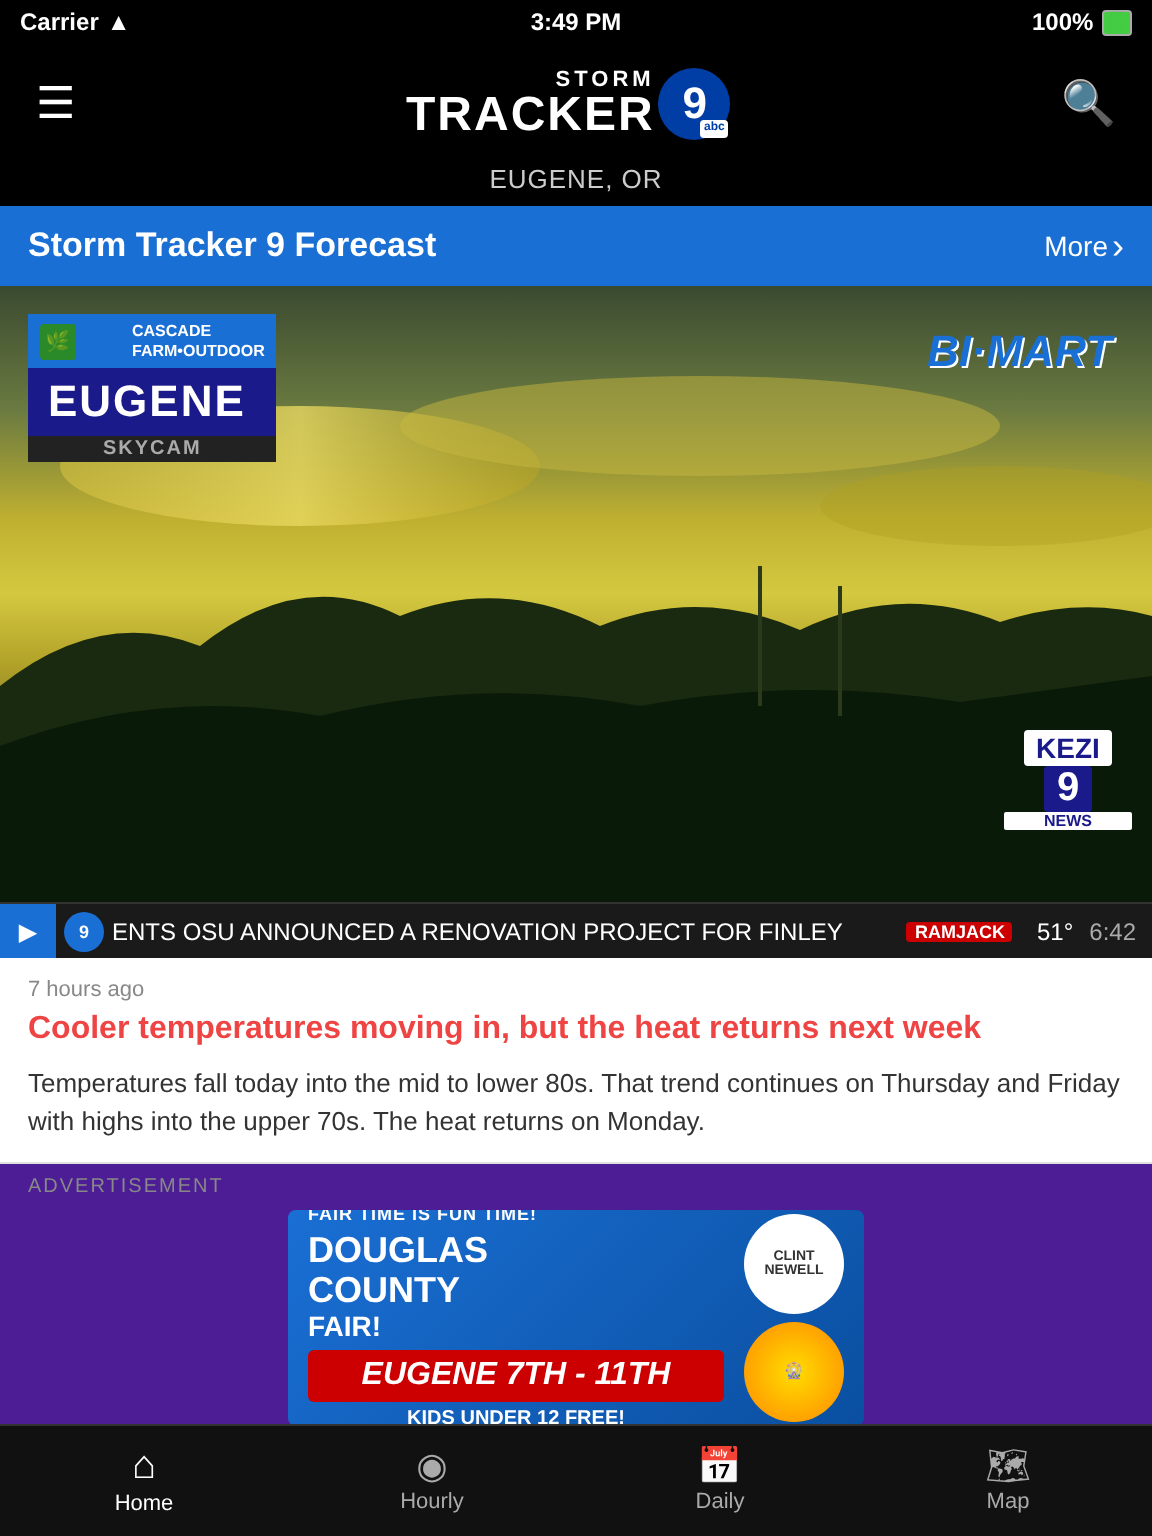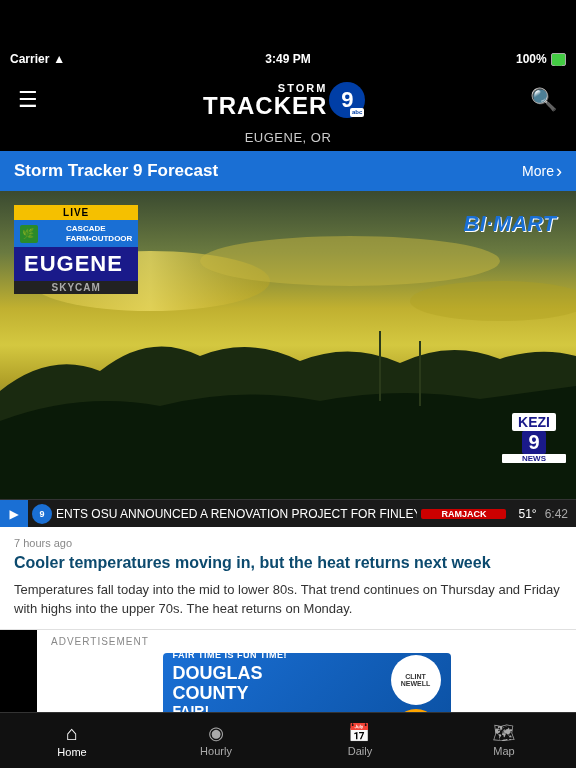--- a/index.html
+++ b/index.html
@@ -16,21 +16,20 @@
     
     #status-bar {
       background: #000;
       height: 22px;
       display: flex;
       align-items: center;
       justify-content: space-between;
       padding: 0 10px;
       font-size: 12px;
       font-weight: 600;
-      margin-top: 48px;
     }
     .status-left { display: flex; align-items: center; gap: 4px; }
     .status-center { position: absolute; left: 50%; transform: translateX(-50%); font-size: 12px; font-weight: 600; }
     .status-right { display: flex; align-items: center; gap: 4px; font-size: 12px; }
 
     
     #header {
       background: #000;
       height: 60px;
       display: flex;
@@ -277,35 +276,34 @@
       padding: 10px 14px;
     }
     .article-time {
       font-size: 11px;
       color: #888;
       margin-bottom: 4px;
     }
     .article-title {
       font-size: 16px;
       font-weight: 700;
-      color: #0c4a6e;
+      color: #ef4444;
       margin-bottom: 6px;
       line-height: 1.3;
     }
     .article-body {
       font-size: 13px;
       color: #333;
       line-height: 1.5;
     }
 
     
     #ad-section {
-      background: #ffffff;
+      background: #4c1d95;
       padding: 6px 14px 10px;
-      margin-left: 37px;
     }
     .ad-label {
       font-size: 10px;
       color: #888;
       text-transform: uppercase;
       letter-spacing: 1px;
       margin-bottom: 6px;
     }
     .ad-banner {
       background: linear-gradient(135deg, #1a6fd4 0%, #0a4fa0 100%);
@@ -481,21 +479,20 @@
 
       <path d="M0 200 Q50 160 100 180 Q150 140 200 165 Q250 145 300 170 Q350 150 400 172 Q450 148 500 168 Q540 155 576 165 L576 308 L0 308 Z" fill="#1a2a10"></path>
       <path d="M0 230 Q80 200 160 215 Q240 195 320 210 Q400 195 480 208 L576 195 L576 308 L0 308 Z" fill="#0a1a08"></path>
 
       <line x1="380" y1="140" x2="380" y2="210" stroke="#2a3a1a" stroke-width="2"></line>
       <line x1="420" y1="150" x2="420" y2="215" stroke="#2a3a1a" stroke-width="2"></line>
     </svg>
   </div>
 
   <div class="live-banner">
-    <div class="live-badge">LIVE</div>
     <div class="cascade-logo">
       <div style="width:18px;height:18px;background:#2a8a2a;border-radius:2px;display:flex;align-items:center;justify-content:center;">
         <span style="color:#fff;font-size:10px;">🌿</span>
       </div>
       <div class="cascade-text">
         <div>CASCADE</div>
         <div>FARM•OUTDOOR</div>
       </div>
     </div>
     <div class="eugene-block">
@@ -516,21 +513,21 @@
 </div>
 
 <div id="ticker">
   <div class="ticker-icon">
     <span style="font-size:12px;color:#fff;">▶</span>
   </div>
   <div style="background:#1a6fd4;width:20px;height:20px;border-radius:50%;display:flex;align-items:center;justify-content:center;margin:0 4px;flex-shrink:0;">
     <span style="font-size:9px;color:#fff;font-weight:900;">9</span>
   </div>
   <span class="ticker-text">ENTS  OSU ANNOUNCED A RENOVATION PROJECT FOR FINLEY</span>
-  <span style="background:#c00;color:#fff;font-size:9px;font-weight:700;padding:0 20px;margin:0 4px;border-radius:2px;flex-shrink:0;">RAMJACK</span>
+  <span style="background:#c00;color:#fff;font-size:9px;font-weight:700;padding:0 4px;margin:0 4px;border-radius:2px;flex-shrink:0;">RAMJACK</span>
   <span class="ticker-temp">51°</span>
   <span class="ticker-time">6:42</span>
 </div>
 
 <div id="article-section">
   <div class="article-time">7 hours ago</div>
   <div class="article-title">Cooler temperatures moving in, but the heat returns next week</div>
   <div class="article-body">Temperatures fall today into the mid to lower 80s. That trend continues on Thursday and Friday with highs into the upper 70s. The heat returns on Monday.</div>
 </div>
 

